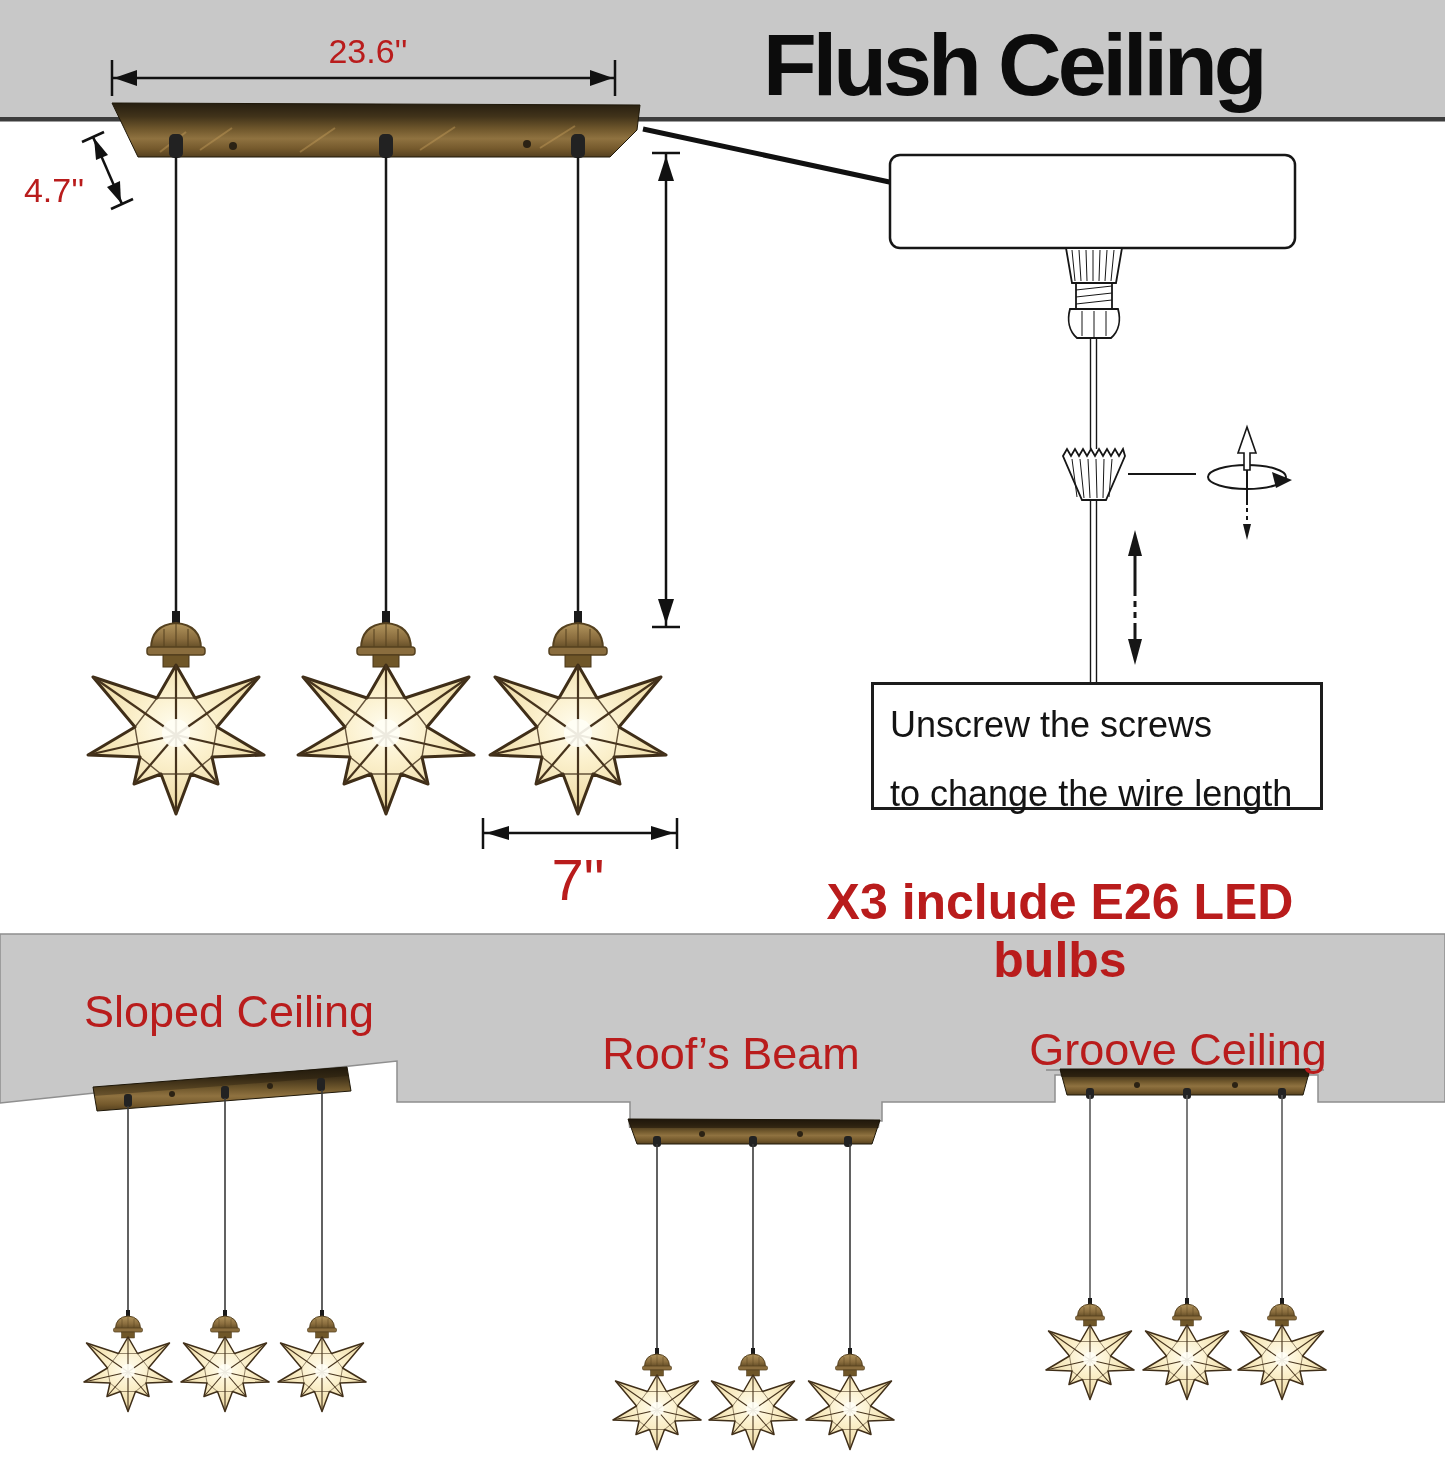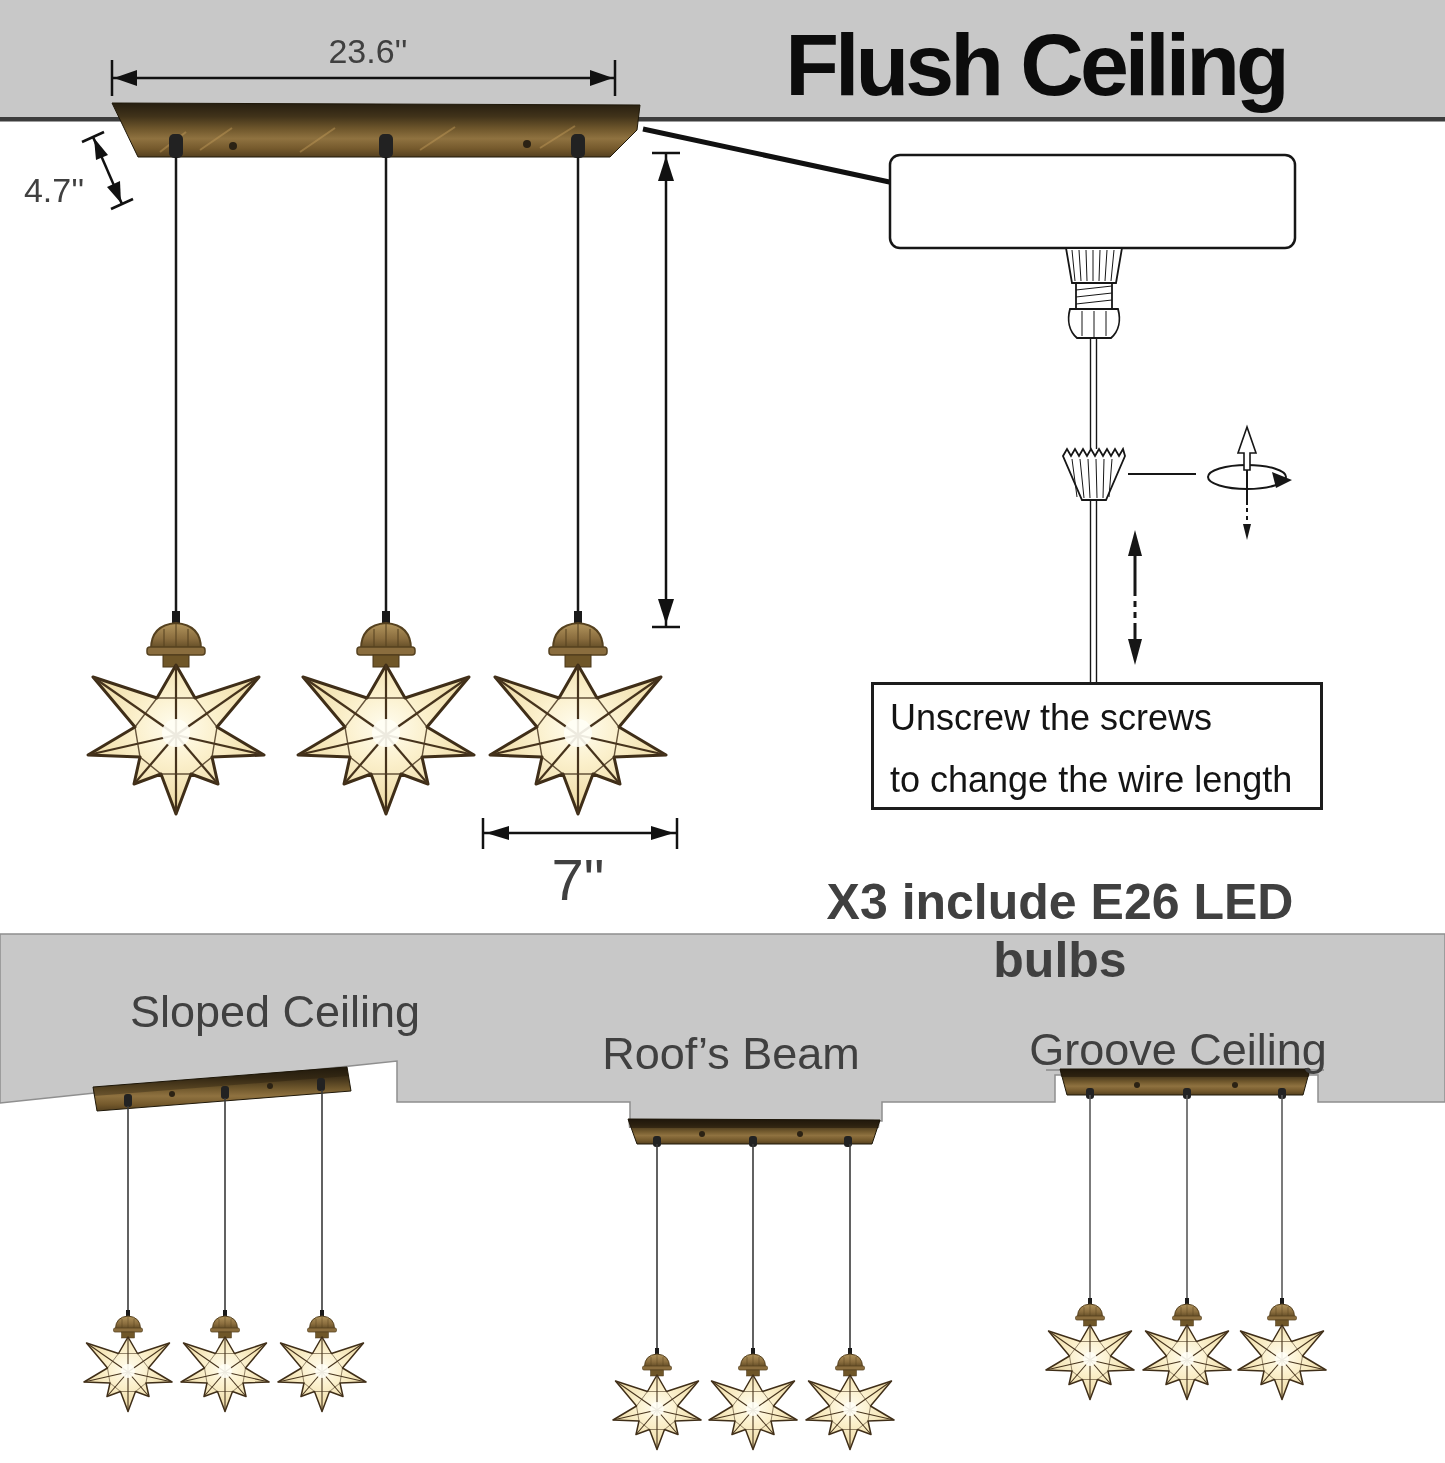--- a/index.html
+++ b/index.html
@@ -1,28 +1,28 @@
 <!DOCTYPE html>
 <html><head>
 <meta charset="utf-8">
 <style>
   html,body{margin:0;padding:0;background:#ffffff;}
   #stage{position:relative;width:1445px;height:1463px;background:#ffffff;overflow:hidden;
          font-family:"Liberation Sans", sans-serif;color:#141414;}
   #art{position:absolute;left:0;top:0;}
-  .lbl{position:absolute;font-family:"Liberation Sans", sans-serif;color:#404040;}
-  .title{font-size:88px;font-weight:700;letter-spacing:-4px;color:#0c0c0c;text-align:center;}
+  .lbl{position:absolute;font-family:"Liberation Sans", sans-serif;color:#b91c1c;}
+  .title{font-size:88px;font-weight:700;letter-spacing:-4px;color:#0c0c0c;}
   .dim{font-size:34px;text-align:center;}
   .hang{font-size:55px;line-height:75px;}
   .shade{font-size:58px;text-align:center;}
   .bulbs{font-size:50px;text-align:center;}
   .ctype{font-size:45px;text-align:center;}
   .notebox{position:absolute;left:871px;top:682px;width:452px;height:128px;
            border:3px solid #1c1c1c;background:#ffffff;box-sizing:border-box;}
-  .notebox div{font-size:36px;line-height:58px;padding-left:16px;margin-top:4px;}
+  .notebox div{font-size:36px;line-height:58px;padding-left:16px;margin-top:11px;}
 </style>
 </head>
 <body>
 
 <div id="stage">
 
 <svg id="art" width="1445" height="1463" viewBox="0 0 1445 1463">
   <defs>
     <linearGradient id="bronzeG" x1="0" y1="0" x2="0" y2="1">
       <stop offset="0" stop-color="#261e10"></stop>
@@ -265,19 +265,19 @@
 
 <div class="notebox">
   <div>Unscrew the screws</div>
   <div>to change the wire length</div>
 </div>
 
 <div class="lbl bulbs" style="left:760px;top:873px;width:600px;font-weight:bold;">X3 include E26 LED bulbs</div>
 
 <div class="lbl shade" style="left:508px;top:846px;width:140px;">7"</div>
 
-<div class="lbl ctype" style="left:78px;top:986px;width:302px;margin-left:46px;">Sloped Ceiling</div>
+<div class="lbl ctype" style="left:78px;top:986px;width:302px;">Sloped Ceiling</div>
 
 <div class="lbl ctype" style="left:580px;top:1028px;width:302px;">Roof’s Beam</div>
 
 <div class="lbl ctype" style="left:1022px;top:1004px;width:312px;margin-top:20px;">Groove Ceiling</div>
 
 </div>
 
 </body></html>

